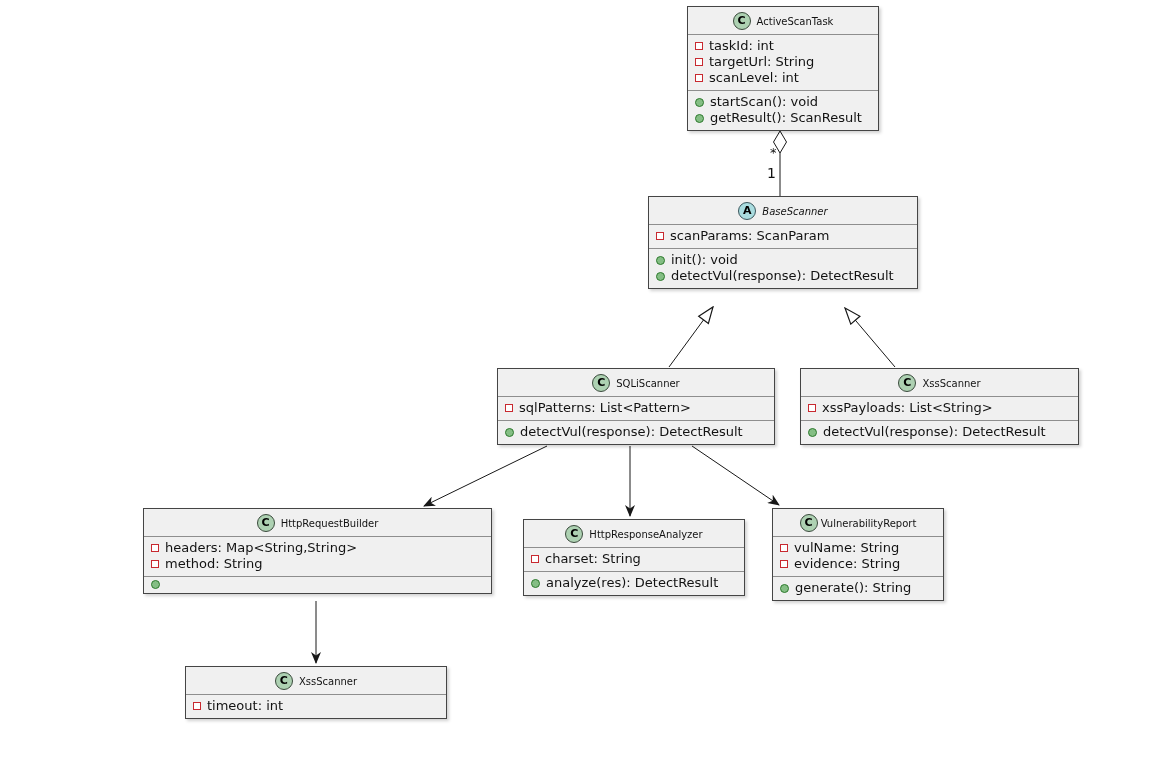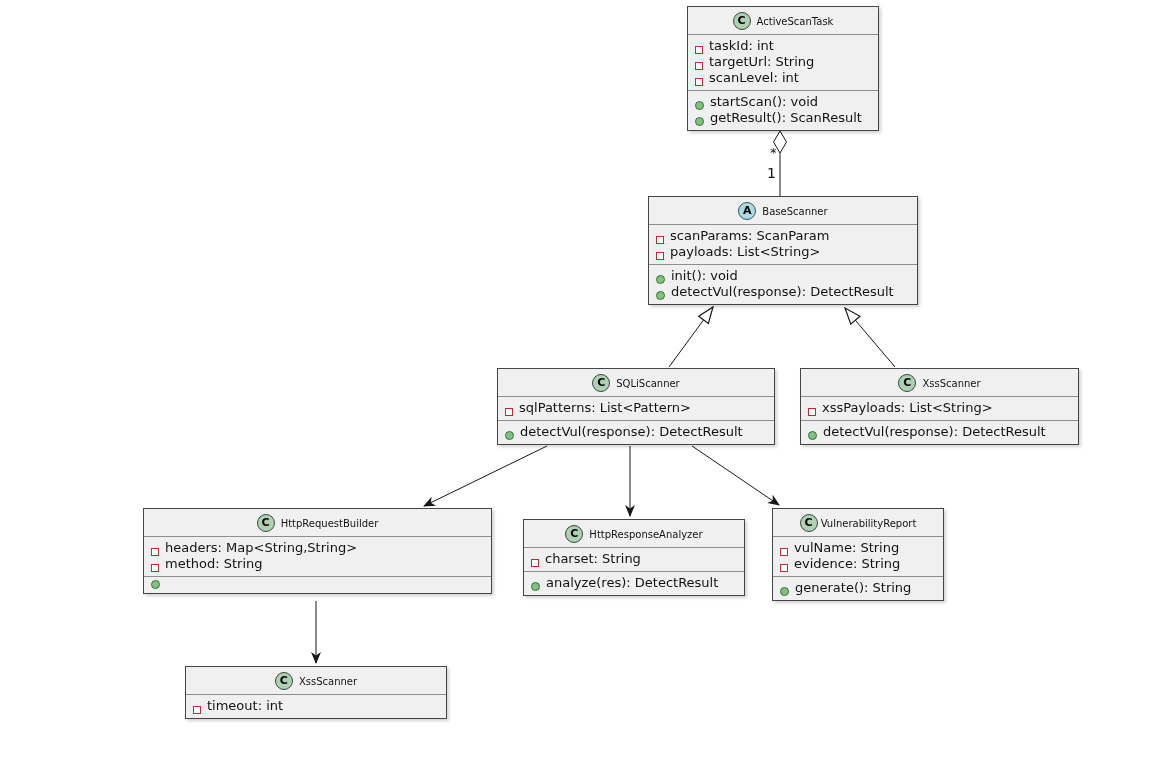--- a/index.html
+++ b/index.html
@@ -13,30 +13,30 @@
     border:1px solid #454545;
     box-shadow:2px 2px 3px rgba(0,0,0,0.18);
     color:#121212;
     font-size:13px;
   }
   .uml-header {
     display:flex; align-items:center; justify-content:center;
     gap:6px; padding:5px 6px 4px 6px; white-space:nowrap;
   }
   .uml-name { font-size:10px; }
-  .abstract .uml-name { }
+  .abstract .uml-name { font-style:italic; }
   .stereo {
     width:16px; height:16px; border-radius:50%;
     border:1px solid #3a4a3c; background:#ADD1B2;
     font-weight:bold; font-size:11px; line-height:16px;
     text-align:center; color:#000; flex:0 0 16px;
   }
   .abstract .stereo { background:#A9DCDF; border-color:#3b565c; }
   .compartment { border-top:1px solid #8e8e8e; padding:3px 8px 4px 7px; }
-  .member { display:flex; align-items:flex-end; gap:6px; line-height:16px; white-space:nowrap; }
+  .member { display:flex; align-items:center; gap:6px; line-height:16px; white-space:nowrap; }
   .ficon { width:6px; height:6px; border:1px solid #C82930; background:#ffffff; flex:0 0 6px; }
   .micon { width:7px; height:7px; border:1px solid #2d7a2d; border-radius:50%; background:#84BE84; flex:0 0 7px; }
 
   .mult { position:absolute; color:#121212; font-size:13px; line-height:14px; }
 </style>
 </head>
 <body>
 
 <div class="canvas">
 
@@ -106,24 +106,20 @@
   <div class="uml-class abstract" style="left:648px; top:196px; width:268px;">
     <div class="uml-header">
       <span class="stereo">A</span>
       <span class="uml-name">BaseScanner</span>
     </div>
     <div class="compartment">
       <div class="member">
           <span class="ficon"></span>
           <span>scanParams: ScanParam</span>
         </div>
-      <div class="member">
-          <span class="ficon"></span>
-          <span>payloads: List&lt;String&gt;</span>
-        </div>
     </div>
     <div class="compartment">
       <div class="member">
           <span class="micon"></span>
           <span>init(): void</span>
         </div>
       <div class="member">
           <span class="micon"></span>
           <span>detectVul(response): DetectResult</span>
         </div>

